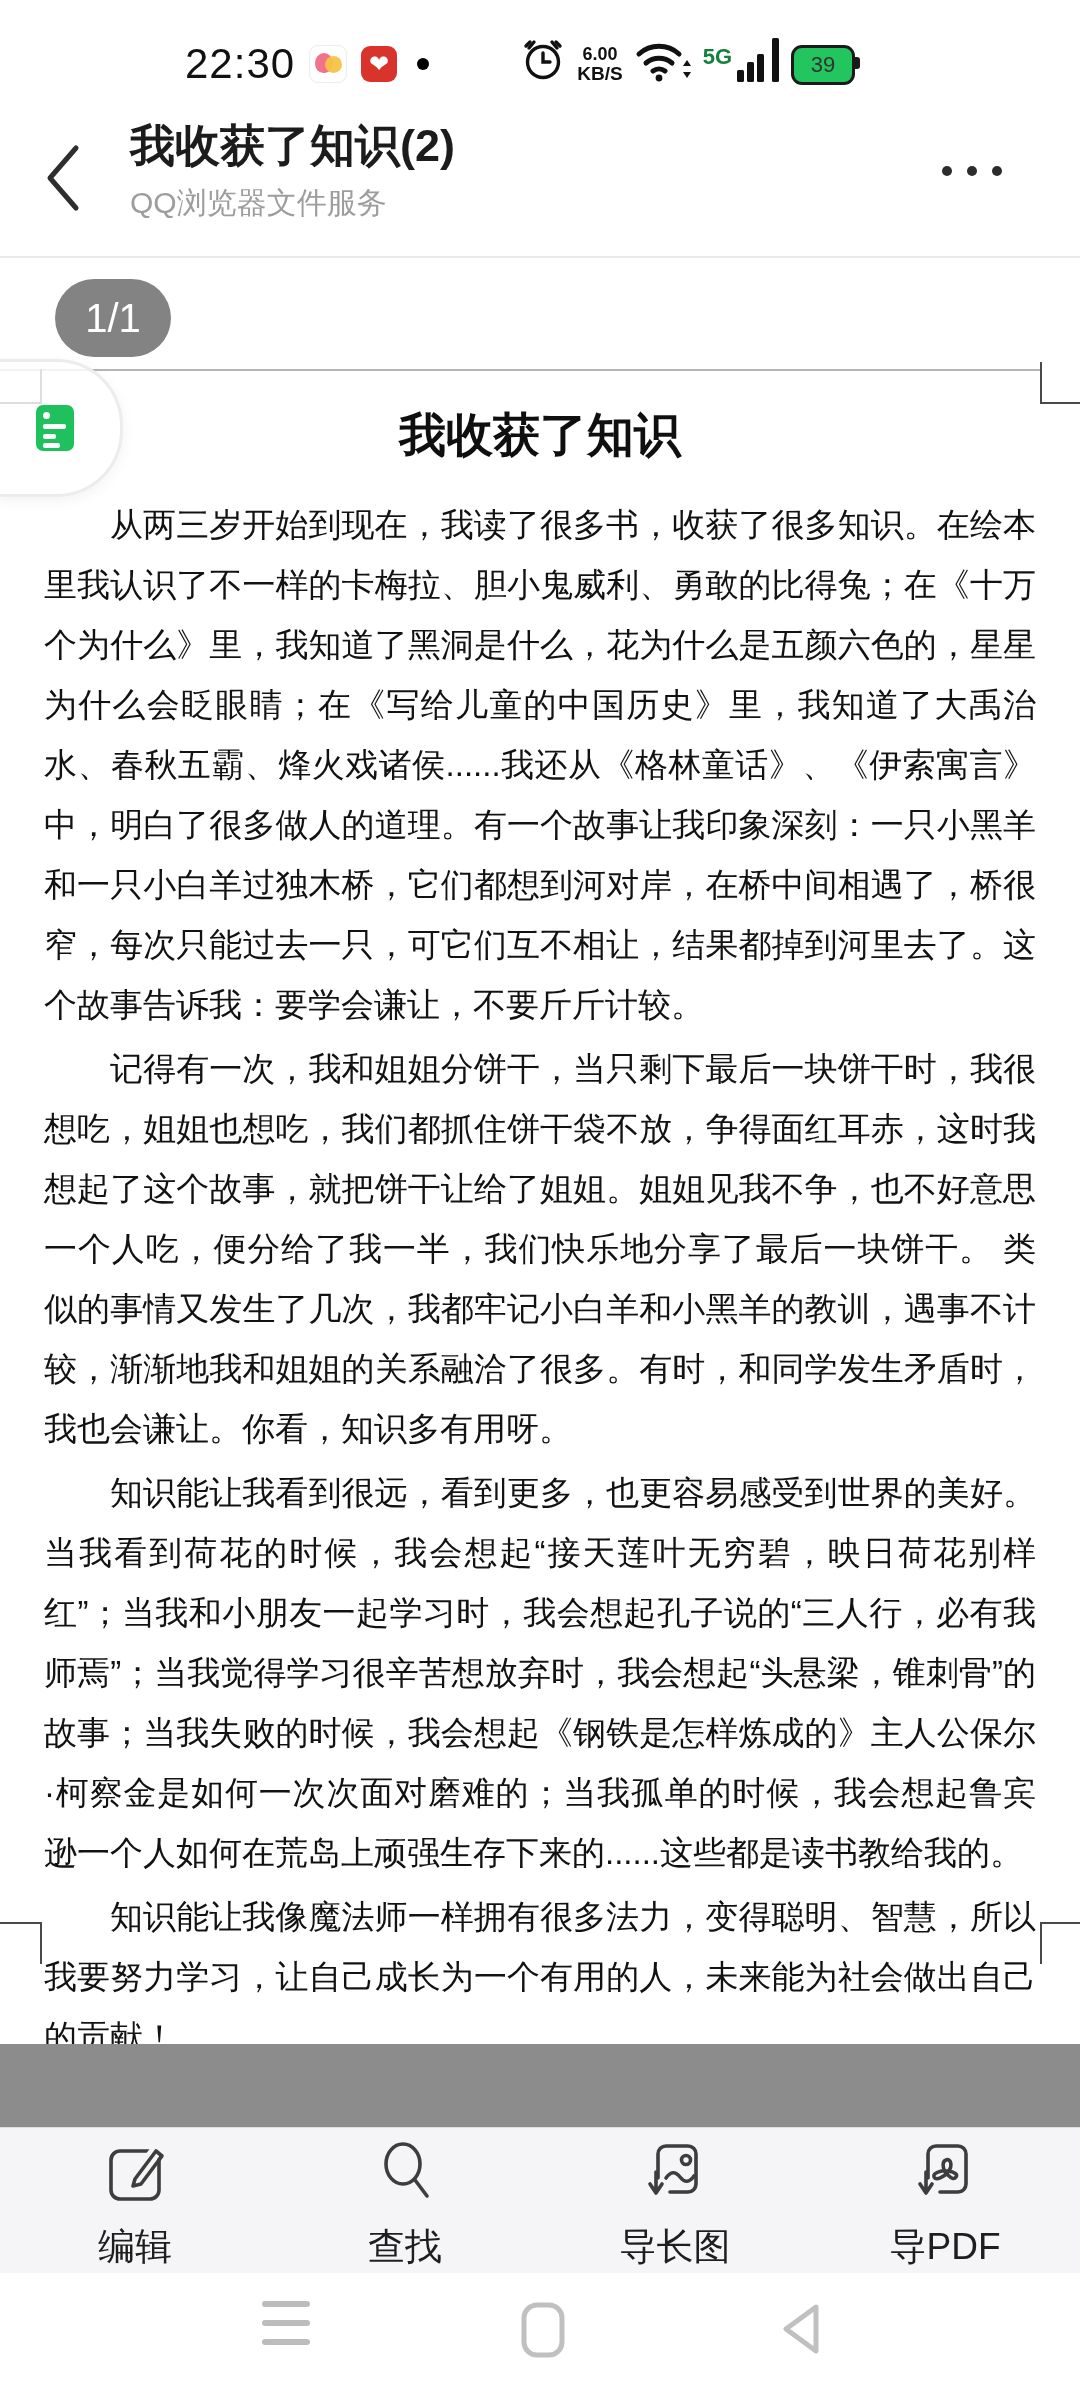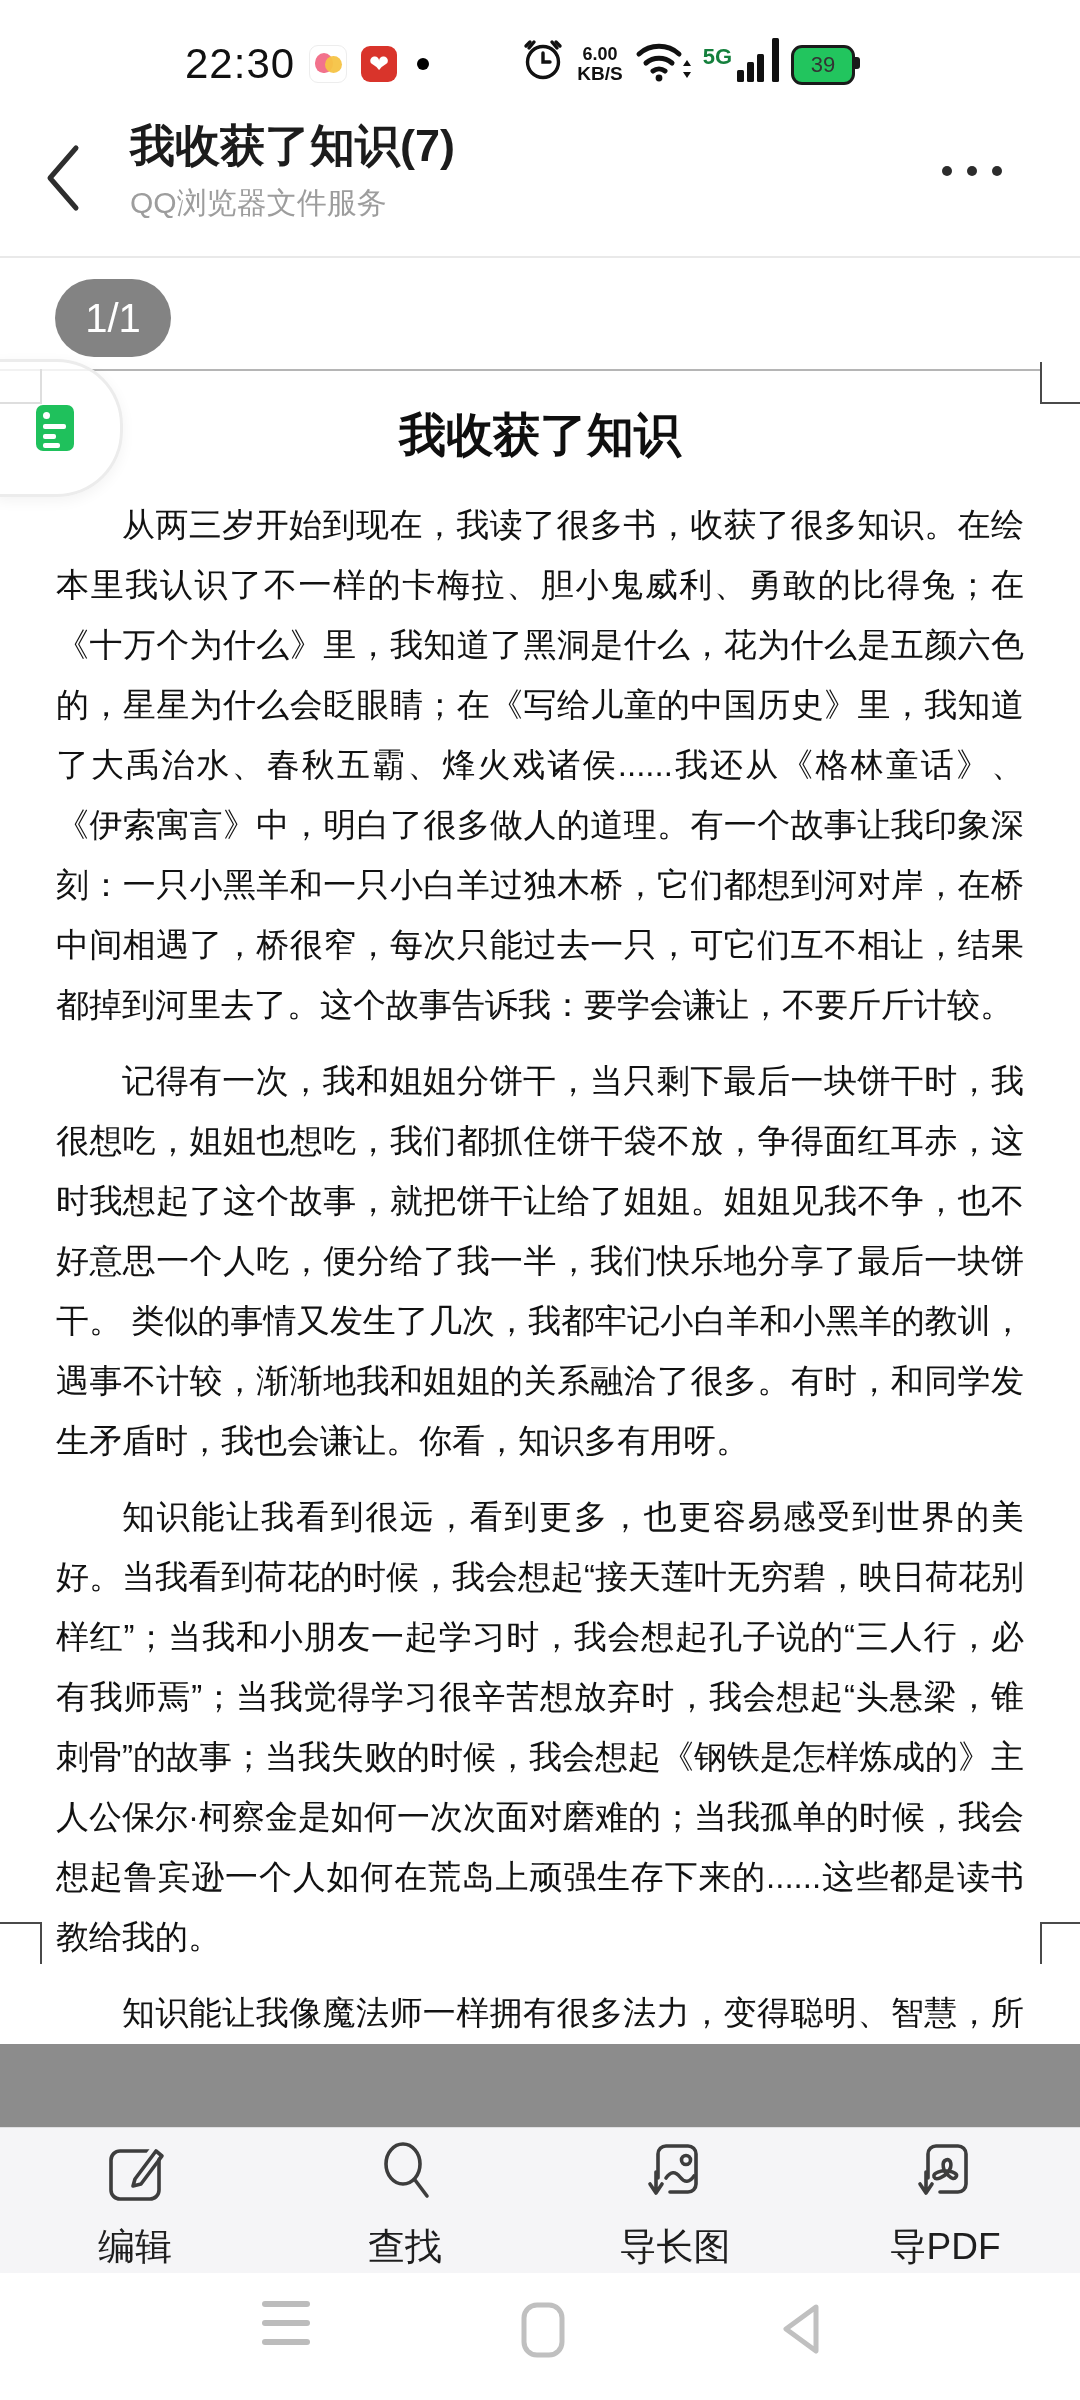--- a/index.html
+++ b/index.html
@@ -41,21 +41,21 @@
     background:rgba(120,120,120,0.92);color:#fff;font-size:40px;display:flex;align-items:center;justify-content:center;}
   
   .page-top-line{position:absolute;top:369px;left:0;width:1040px;height:2px;background:#b5b5b5;}
   .cm{position:absolute;}
   .cm.tl{left:0;top:369px;width:40px;height:33px;border-right:2px solid #4a4a4a;border-bottom:2px solid #4a4a4a;}
   .cm.tr{left:1040px;top:362px;width:39px;height:40px;border-left:2px solid #4a4a4a;border-bottom:2px solid #4a4a4a;}
   .cm.bl{left:0;top:1922px;width:40px;height:40px;border-top:2px solid #4a4a4a;border-right:2px solid #4a4a4a;}
   .cm.br{left:1040px;top:1922px;width:39px;height:40px;border-top:2px solid #4a4a4a;border-left:2px solid #4a4a4a;}
   .doc{position:absolute;top:370px;left:0;width:1080px;box-sizing:border-box;padding:0 40px;}
   .doc-title{font-size:47px;font-weight:bold;color:#0f0f0f;text-align:center;margin:34px 0 28px 0;}
-  .doc p{font-size:33px;line-height:60px;color:#121212;text-align:justify;text-indent:2em;margin:16px;}
+  .doc p{font-size:33px;line-height:60px;color:#121212;text-align:justify;text-indent:2em;margin:4px;}
   
   .float-pill{position:absolute;left:-4px;top:359px;width:124px;height:132px;
     background:rgba(255,255,255,0.82);border:3px solid #ececec;border-left:none;
     border-radius:0 66px 66px 0;box-shadow:0 4px 14px rgba(0,0,0,0.05);cursor:pointer;}
   .note-ic{position:absolute;left:40px;top:43px;width:38px;height:46px;border-radius:7px;background:#1fc15c;}
   .note-ic .dot{position:absolute;left:7px;top:7px;width:7px;height:7px;border-radius:50%;background:#fff;}
   .note-ic .l1{position:absolute;left:7px;top:19px;width:23px;height:5px;background:#fff;border-radius:2px;}
   .note-ic .l2{position:absolute;left:7px;top:29px;width:13px;height:5px;background:#fff;border-radius:2px;}
   .note-ic .l3{position:absolute;left:7px;top:38px;width:17px;height:5px;background:#fff;border-radius:2px;}
   
@@ -128,21 +128,21 @@
     </div>
   </div>
 
   <div class="header">
     <div class="back-btn">
       <svg width="50" height="72" viewBox="0 0 50 72" fill="none" stroke="#2e2e2e" stroke-width="5" stroke-linecap="round" stroke-linejoin="round">
         <path d="M38 6 L12 36 L38 66"></path>
       </svg>
     </div>
     <div class="h-titles">
-      <div class="h-title">我收获了知识(7)</div>
+      <div class="h-title">我收获了知识(2)</div>
       <div class="h-sub">QQ浏览器文件服务</div>
     </div>
     <div class="more-btn">
         <i></i>
         <i></i>
         <i></i>
       </div>
   </div>
   <div class="header-divider"></div>
 

